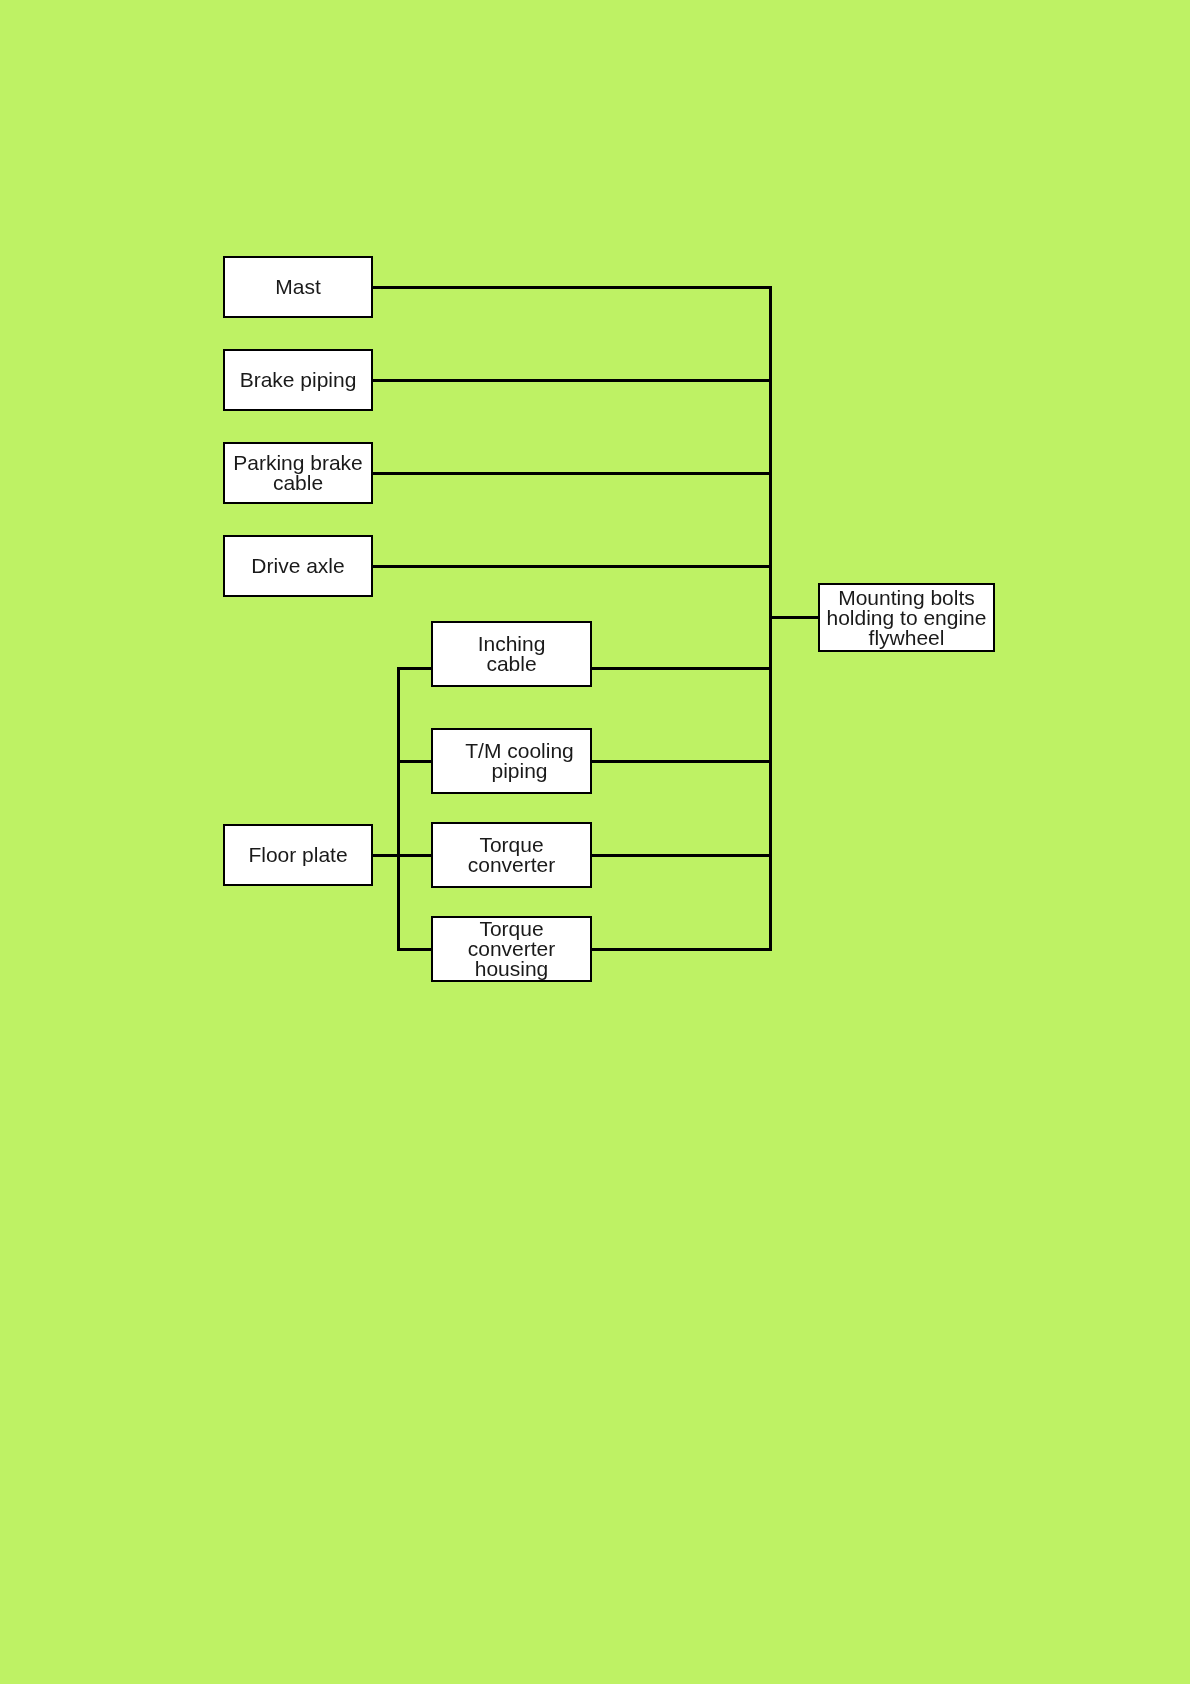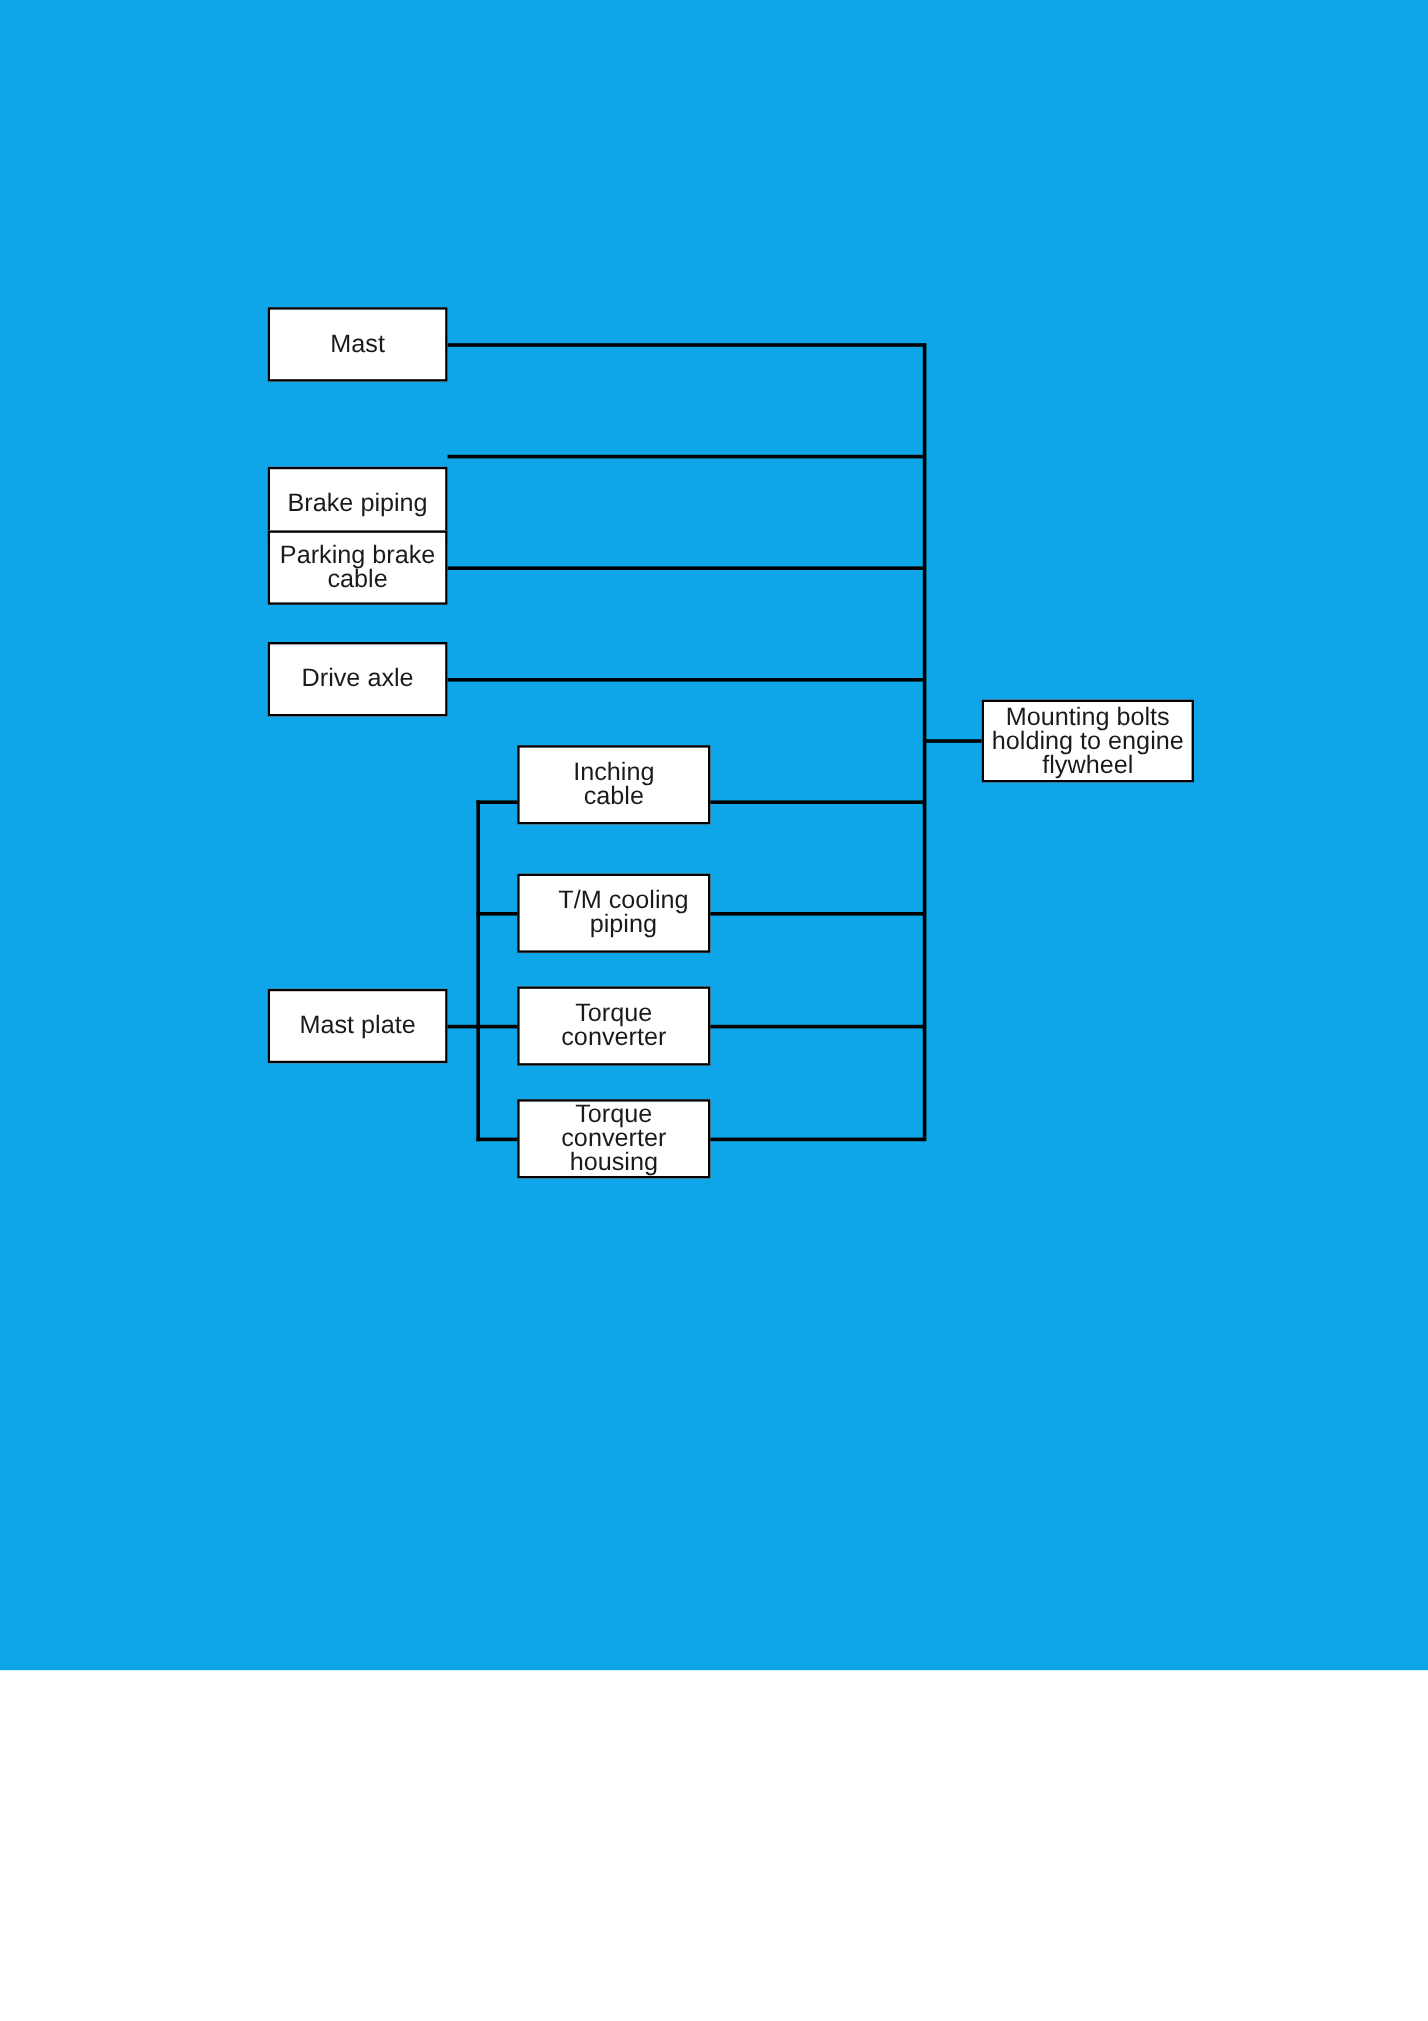--- a/index.html
+++ b/index.html
@@ -3,22 +3,22 @@
 <meta charset="utf-8">
 <style>
   html, body {
     margin: 0;
     padding: 0;
     background: #ffffff;
   }
   #page {
     position: relative;
     width: 1190px;
-    height: 1392px;
-    background: #0ea5e9;
+    height: 1684px;
+    background: #bef264;
     font-family: "Liberation Sans", sans-serif;
     color: #1a1a1a;
   }
   .node {
     position: absolute;
     box-sizing: border-box;
     border: 2px solid #000000;
     background: #ffffff;
     display: flex;
     align-items: center;
@@ -39,28 +39,28 @@
   .h { height: 3px; }
   .v { width: 3px; }
 </style>
 </head>
 <body>
 
 <div id="page">
 
   <div class="node col-left" style="top:256px;">Mast</div>
 
-  <div class="node col-left" style="top:349px;margin-top:40px;">Brake piping</div>
+  <div class="node col-left" style="top:349px;">Brake piping</div>
 
   <div class="node col-left" style="top:442px;text-align:center;">Parking brake
 cable</div>
 
   <div class="node col-left" style="top:535px;">Drive axle</div>
 
-  <div class="node col-left" style="top:824px;">Mast plate</div>
+  <div class="node col-left" style="top:824px;">Floor plate</div>
 
   <div class="node col-mid" style="top:605px;margin-top:16px;">Inching
 cable</div>
 
   <div class="node col-mid" style="top:728px;padding-left:16px;">T/M cooling
 piping</div>
 
   <div class="node col-mid" style="top:822px;">Torque
 converter</div>
 

